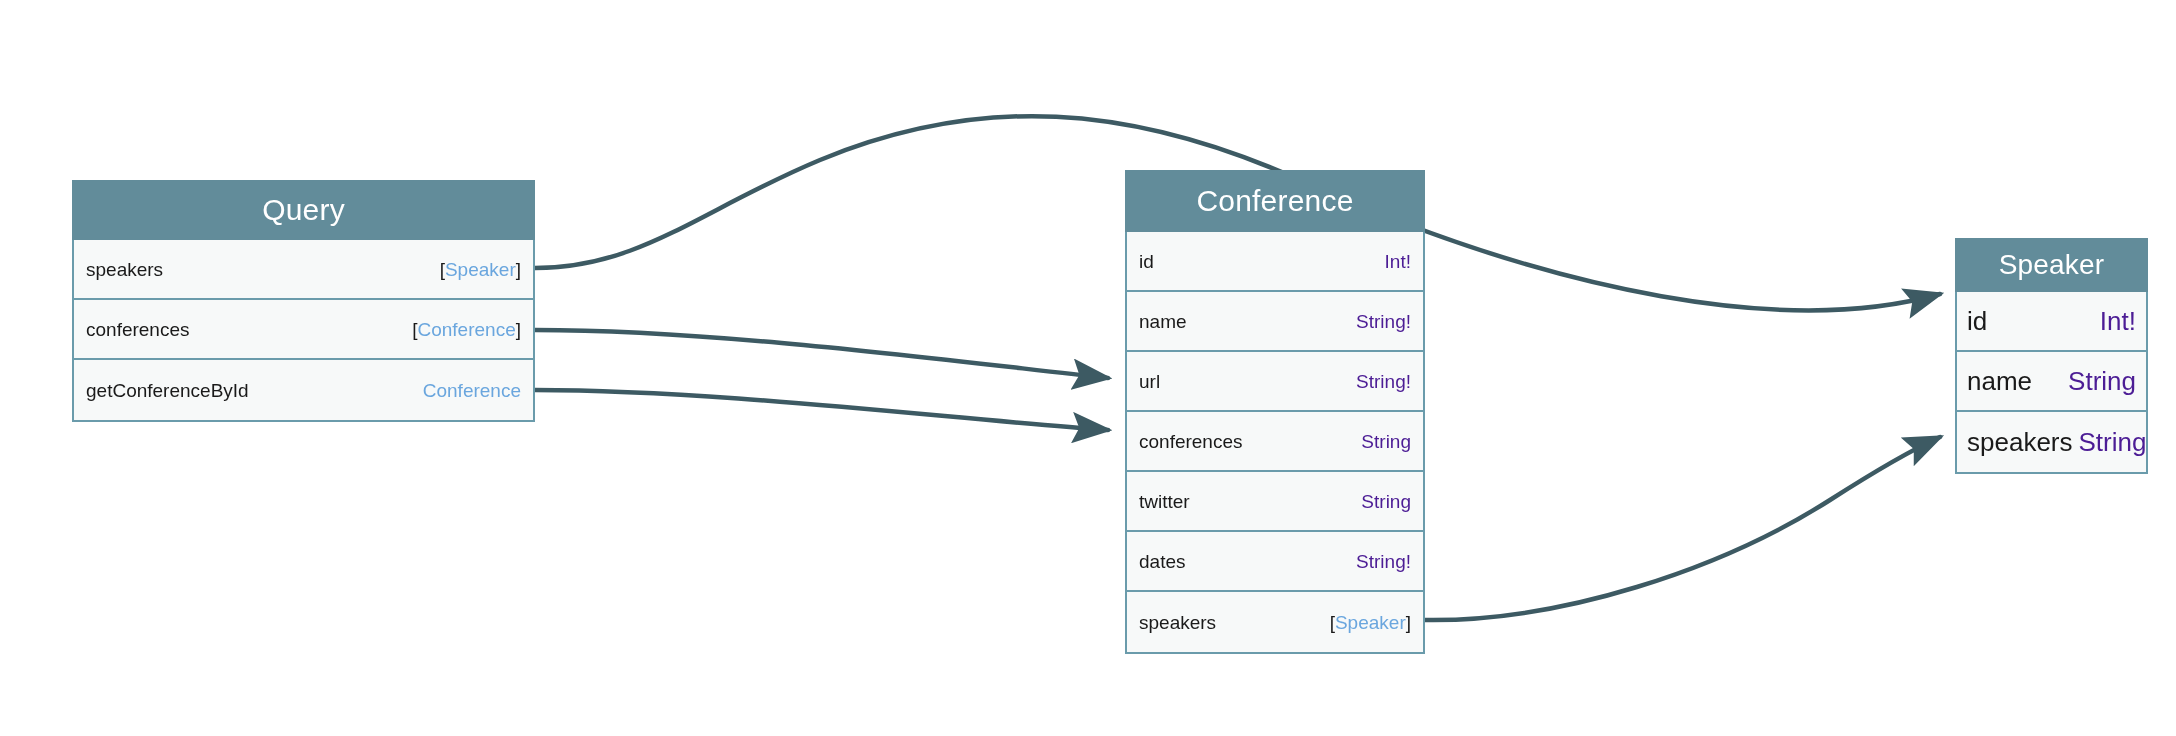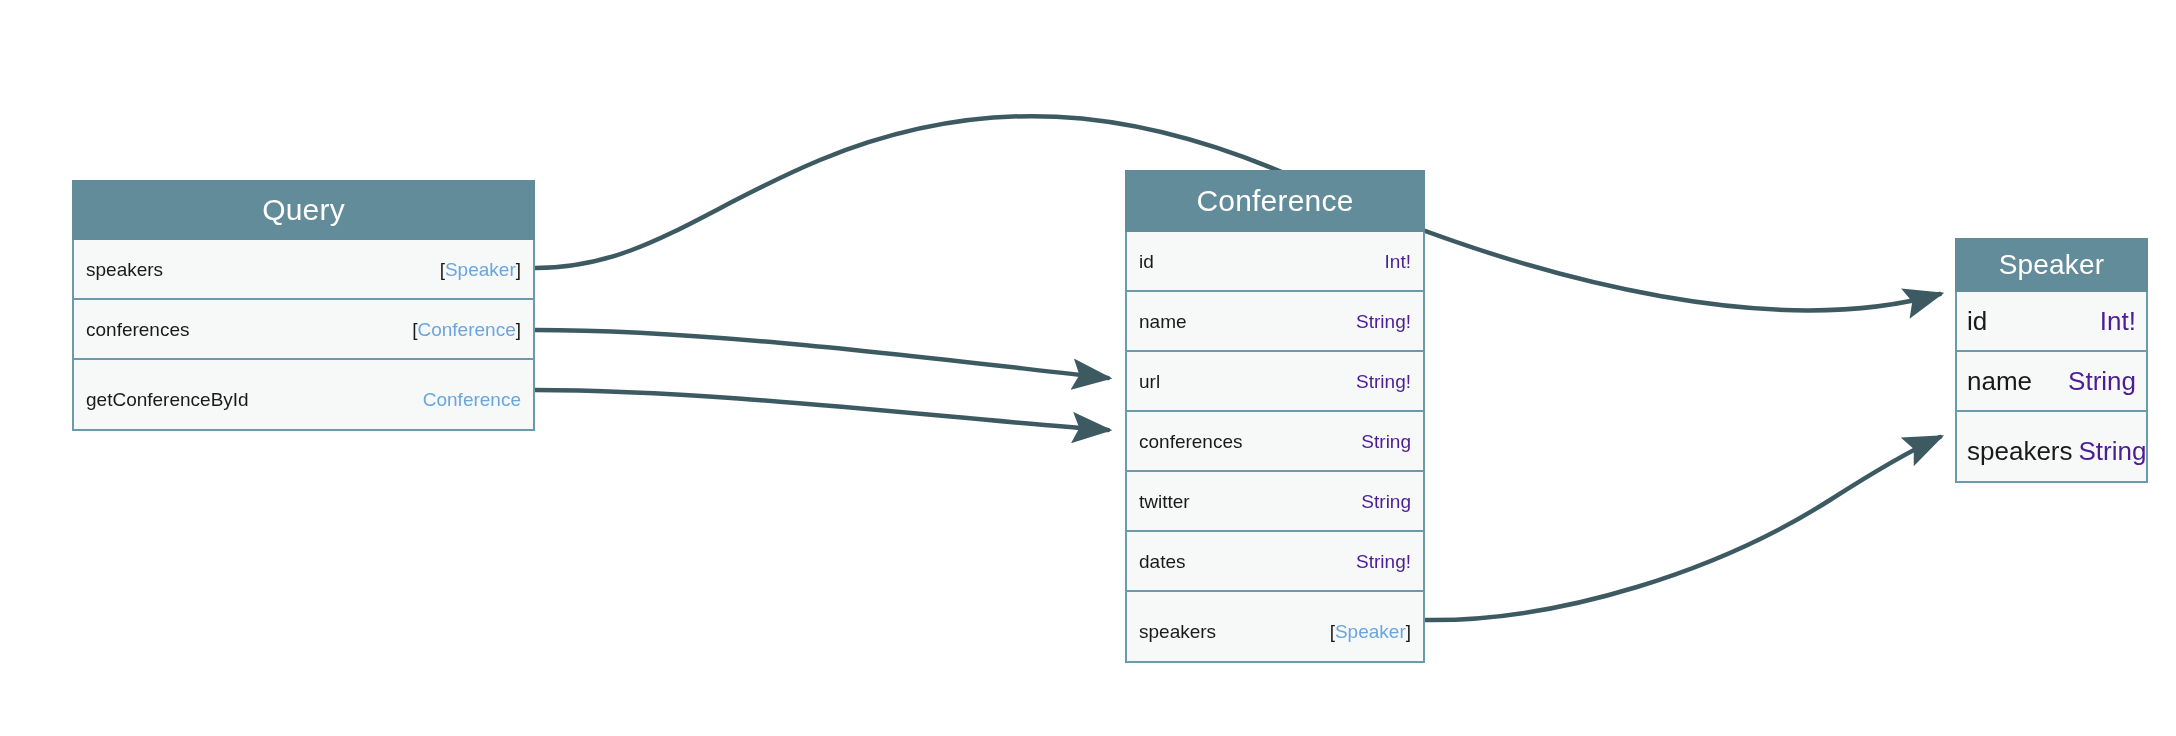--- a/index.html
+++ b/index.html
@@ -60,21 +60,21 @@
     display: flex;
     align-items: center;
     background: #f7f9f9;
     border-bottom: 2px solid #6a9bab;
     padding: 0 12px;
     color: #1a1a1a;
     font-size: 19px;
     line-height: 1;
     white-space: nowrap;
   }
-  .row:last-child { border-bottom: none; margin-top: 9px; }
+  .row:last-child { border-bottom: none; }
 
   .row .fname {
     flex: 0 0 auto;
   }
   .row .spacer {
     flex: 1 1 auto;
     min-width: 10px;
   }
   .row .ftype {
     flex: 0 0 auto;

